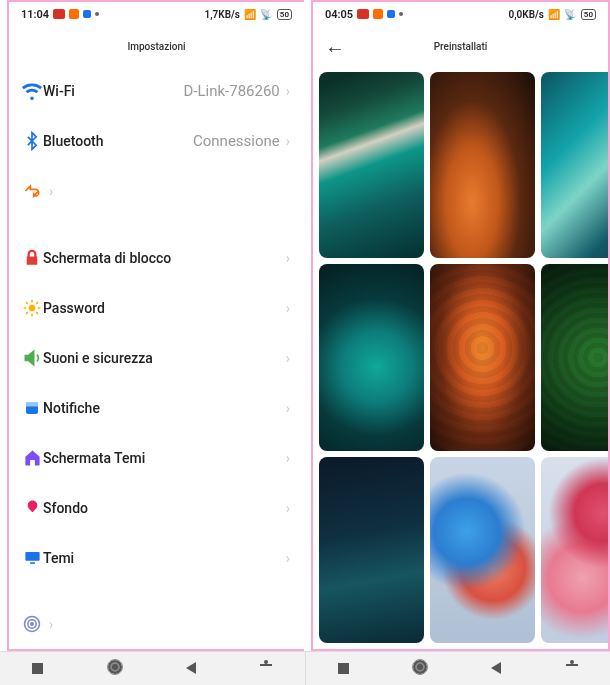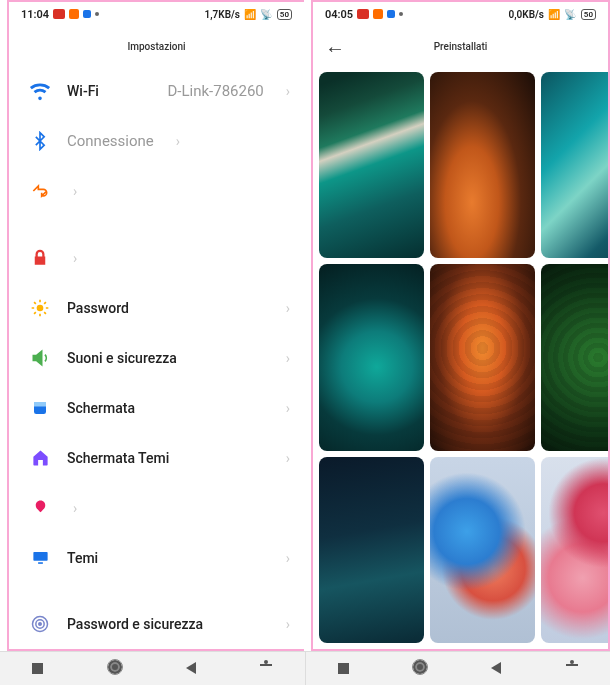--- a/index.html
+++ b/index.html
@@ -17,21 +17,21 @@
   .dot-b { width: 8px; height: 8px; background: #1a73e8; border-radius: 2px; display:inline-block; }
   .dot-g { width: 4px; height: 4px; background: #666; border-radius: 50%; display:inline-block; }
 
   .header { height: 40px; display: flex; align-items: center; justify-content: center; position: relative; }
   .header-title { font-size: 10px; color: #333; font-weight: 500; }
   .back-btn { position: absolute; left: 12px; font-size: 20px; color: #333; }
 
   .content { flex: 1; overflow: hidden; }
 
   .settings-list { display: flex; flex-direction: column; }
-  .settings-item { display: flex; align-items: center; padding: 14px 14px 14px 20px; gap: 16px; }
+  .settings-item { display: flex; align-items: center; padding: 14px 14px 14px 12px; }
   .settings-icon { width: 22px; height: 22px; display: flex; align-items: center; justify-content: center; flex-shrink: 0; }
   .settings-label { flex: 1; font-size: 14px; color: #222; font-weight: 500; }
   .settings-value { font-size: 15px; color: #999; }
   .chev { color: #ccc; font-size: 14px; margin-left: 6px; }
   .section-gap { height: 18px; }
 
   .wallpaper-grid { display: grid; grid-template-columns: repeat(3, 1fr); gap: 6px; padding: 6px; }
   .wallpaper { aspect-ratio: 9/16; border-radius: 8px; background-size: cover; background-position: center; }
   .wp1 { background: linear-gradient(160deg,#0a3028 6%,#144a3a 20%,#1f7a5e 34%,#d4d0c0 40%,#0d9688 50%,#0e5f5e 70%,#052f30 100%); }
   .wp2 { background: radial-gradient(ellipse at 40% 70%,#e87b2e 0%,#c1571a 30%,#5a2810 55%,#1a0d07 100%); }
@@ -93,20 +93,21 @@
           <span class="settings-value">D-Link-786260</span>
           <span class="chev">›</span>
         </div>
 
         <div class="settings-item">
           <span class="settings-icon">
               <svg viewBox="0 0 24 24" width="20" height="20" fill="none" stroke="#1a73e8" stroke-width="2">
                 <path d="M7 7l10 10-5 5V2l5 5L7 17"></path>
               </svg>
             </span>
+          <span class="settings-label">Bluetooth</span>
           <span class="settings-value">Connessione</span>
           <span class="chev">›</span>
         </div>
 
         <div class="settings-item">
           <span class="settings-icon">
               <svg viewBox="0 0 24 24" width="20" height="20" fill="none" stroke="#ff6d00" stroke-width="2">
                 <path d="M4 12l6-6v4h6a4 4 0 010 8h-2M20 12l-6 6v-4"></path>
               </svg>
             </span>
@@ -114,20 +115,21 @@
         </div>
 
         <div class="section-gap"></div>
 
         <div class="settings-item">
           <span class="settings-icon">
               <svg viewBox="0 0 24 24" width="18" height="18" fill="#e53935">
                 <path d="M6 10V7a6 6 0 1112 0v3h1v11H5V10zm3 0h6V7a3 3 0 00-6 0z"></path>
               </svg>
             </span>
+          <span class="settings-label">Schermata di blocco</span>
           <span class="chev">›</span>
         </div>
 
         <div class="settings-item">
           <span class="settings-icon">
               <svg viewBox="0 0 24 24" width="20" height="20" fill="#ffb300">
                 <circle cx="12" cy="12" r="4"></circle>
                 <g stroke="#ffb300" stroke-width="2">
                   <path d="M12 2v3M12 19v3M2 12h3M19 12h3M4.9 4.9l2.1 2.1M17 17l2.1 2.1M4.9 19.1L7 17M17 7l2.1-2.1"></path>
                 </g>
@@ -148,40 +150,41 @@
           <span class="chev">›</span>
         </div>
 
         <div class="settings-item">
           <span class="settings-icon">
               <svg viewBox="0 0 24 24" width="18" height="18" fill="#1a73e8">
                 <rect x="4" y="4" width="16" height="16" rx="3"></rect>
                 <rect x="4" y="4" width="16" height="6" fill="#90caf9"></rect>
               </svg>
             </span>
-          <span class="settings-label">Schermata</span>
+          <span class="settings-label">Notifiche</span>
           <span class="chev">›</span>
         </div>
 
         <div class="settings-item">
           <span class="settings-icon">
               <svg viewBox="0 0 24 24" width="19" height="19" fill="#7c4dff">
                 <path d="M3 11l9-8 9 8v10a1 1 0 01-1 1h-5v-7h-6v7H4a1 1 0 01-1-1z"></path>
               </svg>
             </span>
           <span class="settings-label">Schermata Temi</span>
           <span class="chev">›</span>
         </div>
 
         <div class="settings-item">
           <span class="settings-icon">
               <svg viewBox="0 0 24 24" width="19" height="19" fill="#e91e63">
                 <path d="M12 3c4 0 6 3 6 6 0 4-3 6-6 9-3-3-6-5-6-9 0-3 2-6 6-6z"></path>
               </svg>
             </span>
+          <span class="settings-label">Sfondo</span>
           <span class="chev">›</span>
         </div>
 
         <div class="settings-item">
           <span class="settings-icon">
               <svg viewBox="0 0 24 24" width="19" height="19" fill="#1a73e8">
                 <rect x="3" y="5" width="18" height="11" rx="1"></rect>
                 <rect x="9" y="18" width="6" height="2"></rect>
               </svg>
             </span>
@@ -192,21 +195,20 @@
         <div class="section-gap"></div>
 
         <div class="settings-item">
           <span class="settings-icon">
               <svg viewBox="0 0 24 24" width="20" height="20" fill="none" stroke="#7986cb" stroke-width="1.8">
                 <circle cx="12" cy="12" r="9"></circle>
                 <circle cx="12" cy="12" r="5"></circle>
                 <circle cx="12" cy="12" r="1.5" fill="#7986cb"></circle>
               </svg>
             </span>
-          <span class="settings-label">Password e sicurezza</span>
           <span class="chev">›</span>
         </div>
 
       </div>
     </div>
 
     <div class="phone">
       <div class="status-bar">
         <div class="status-left">
           <span>04:05</span>

